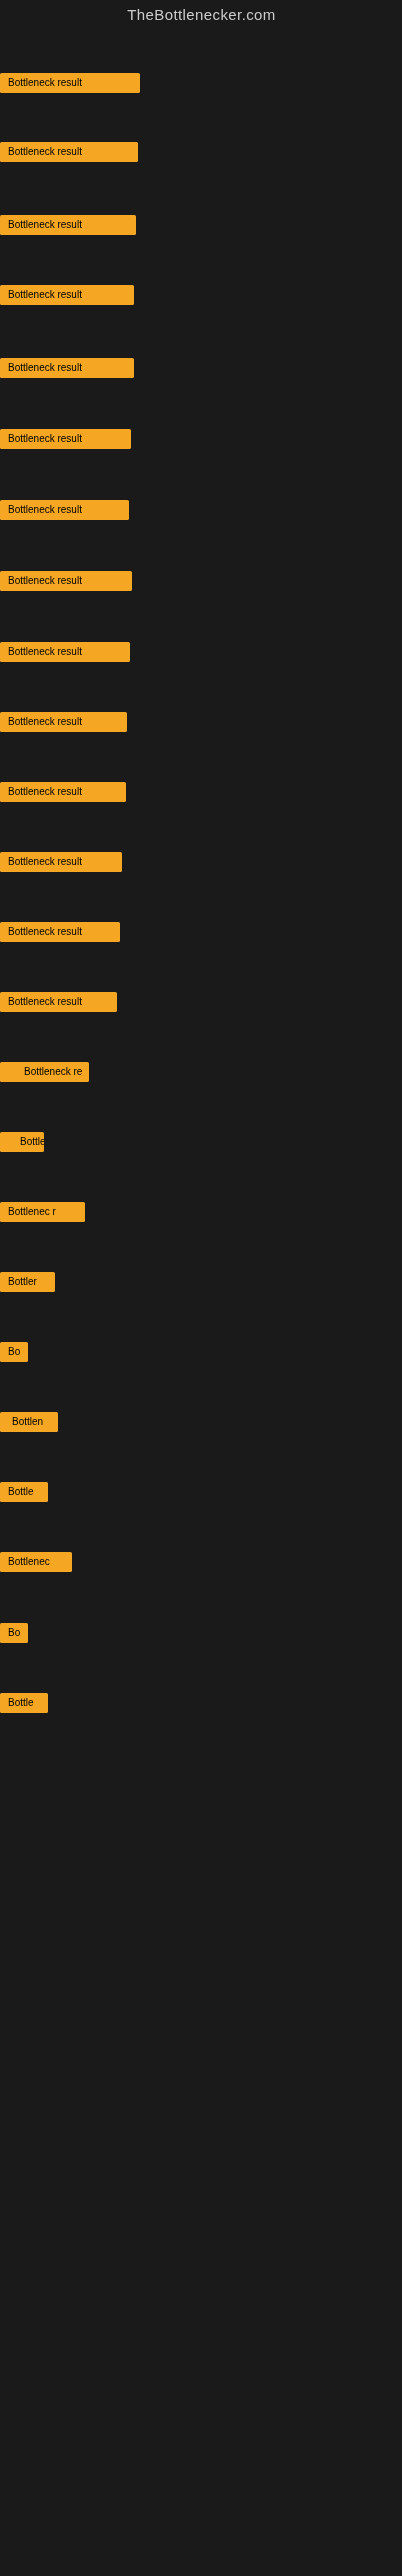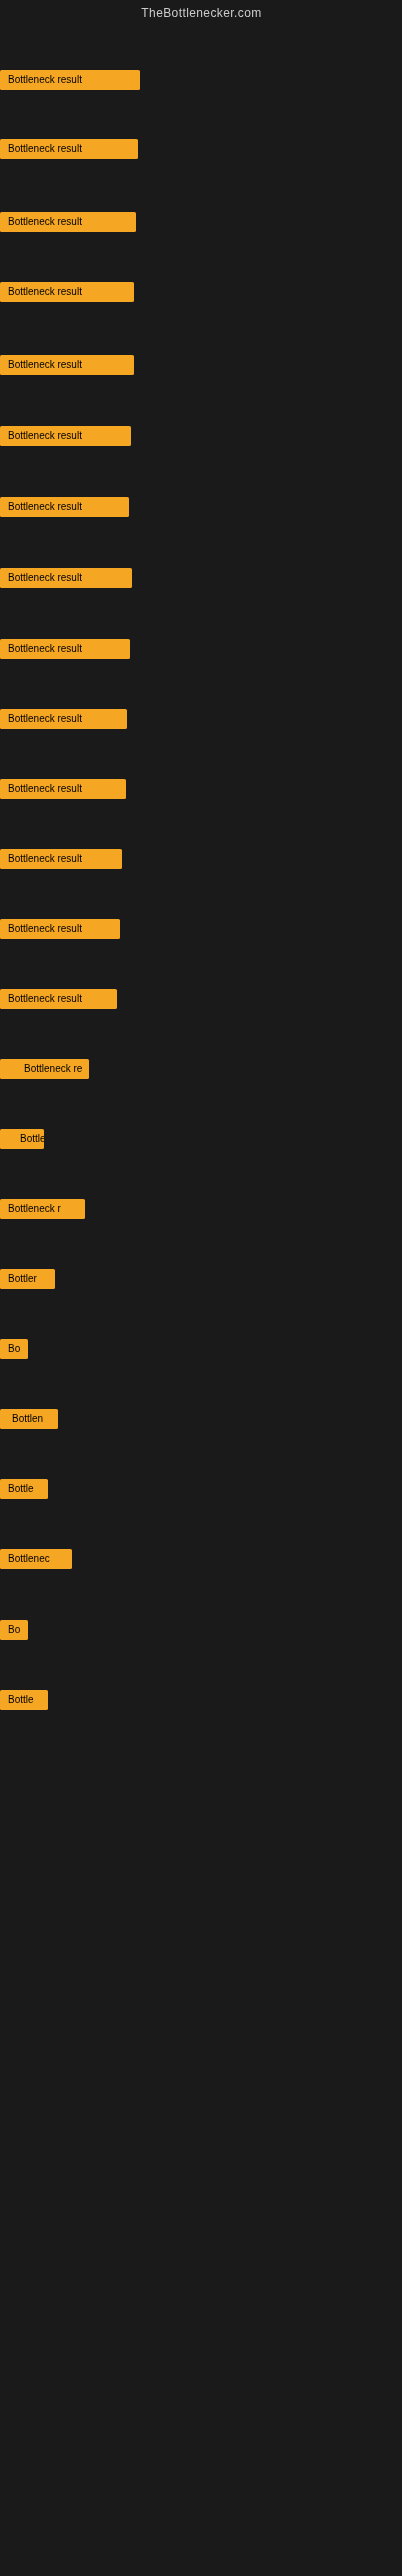--- a/index.html
+++ b/index.html
@@ -10,21 +10,21 @@
     body {
       background-color: #1a1a1a;
       width: 403px;
       min-height: 2576px;
       font-family: Arial, sans-serif;
       position: relative;
     }
     .site-title {
       text-align: center;
       color: #cccccc;
-      font-size: 12px;
+      font-size: 15px;
       padding: 6.4px 0 3.2px 0;
       letter-spacing: 0.4px;
     }
     .bottleneck-badge {
       background-color: #f5a623;
       color: #000;
       font-size: 10px;
       font-weight: normal;
       padding: 4.8px 8px;
       display: inline-block;
@@ -52,21 +52,21 @@
     <div class="badge-row" style="top: 473px; left: 0px;"><span class="bottleneck-badge" style="max-width: 129px; width: 129px;">Bottleneck result</span></div>
     <div class="badge-row" style="top: 544px; left: 0px;"><span class="bottleneck-badge" style="max-width: 132px; width: 132px;">Bottleneck result</span></div>
     <div class="badge-row" style="top: 615px; left: 0px;"><span class="bottleneck-badge" style="max-width: 130px; width: 130px;">Bottleneck result</span></div>
     <div class="badge-row" style="top: 685px; left: 0px;"><span class="bottleneck-badge" style="max-width: 127px; width: 127px;">Bottleneck result</span></div>
     <div class="badge-row" style="top: 755px; left: 0px;"><span class="bottleneck-badge" style="max-width: 126px; width: 126px;">Bottleneck result</span></div>
     <div class="badge-row" style="top: 825px; left: 0px;"><span class="bottleneck-badge" style="max-width: 122px; width: 122px;">Bottleneck result</span></div>
     <div class="badge-row" style="top: 895px; left: 0px;"><span class="bottleneck-badge" style="max-width: 120px; width: 120px;">Bottleneck result</span></div>
     <div class="badge-row" style="top: 965px; left: 0px;"><span class="bottleneck-badge" style="max-width: 117px; width: 117px;">Bottleneck result</span></div>
     <div class="badge-row" style="top: 1035px; left: 0px;"><span class="bottleneck-badge" style="max-width: 89px; width: 89px; padding-left: 24px;">Bottleneck re</span></div>
     <div class="badge-row" style="top: 1105px; left: 0px;"><span class="bottleneck-badge" style="max-width: 64px; width: 44px; padding-left: 20px;">Bottlene</span></div>
-    <div class="badge-row" style="top: 1175px; left: 0px;"><span class="bottleneck-badge" style="max-width: 85px; width: 85px;">Bottleneck r</span></div>
+    <div class="badge-row" style="top: 1175px; left: 0px;"><span class="bottleneck-badge" style="max-width: 85px; width: 85px;">Bottlenec r</span></div>
     <div class="badge-row" style="top: 1245px; left: 0px;"><span class="bottleneck-badge" style="max-width: 55px; width: 65px;">Bottler</span></div>
     <div class="badge-row" style="top: 1315px; left: 0px;"><span class="bottleneck-badge" style="max-width: 28px; width: 28px;">Bo</span></div>
     <div class="badge-row" style="top: 1385px; left: 0px;"><span class="bottleneck-badge" style="max-width: 58px; width: 58px; padding-left: 12px;">Bottlen</span></div>
     <div class="badge-row" style="top: 1455px; left: 0px;"><span class="bottleneck-badge" style="max-width: 48px; width: 48px;">Bottle</span></div>
     <div class="badge-row" style="top: 1525px; left: 0px;"><span class="bottleneck-badge" style="max-width: 72px; width: 72px;">Bottlenec</span></div>
     <div class="badge-row" style="top: 1596px; left: 0px;"><span class="bottleneck-badge" style="max-width: 28px; width: 28px;">Bo</span></div>
     <div class="badge-row" style="top: 1666px; left: 0px;"><span class="bottleneck-badge" style="max-width: 48px; width: 48px;">Bottle</span></div>
   </div>
 
 

